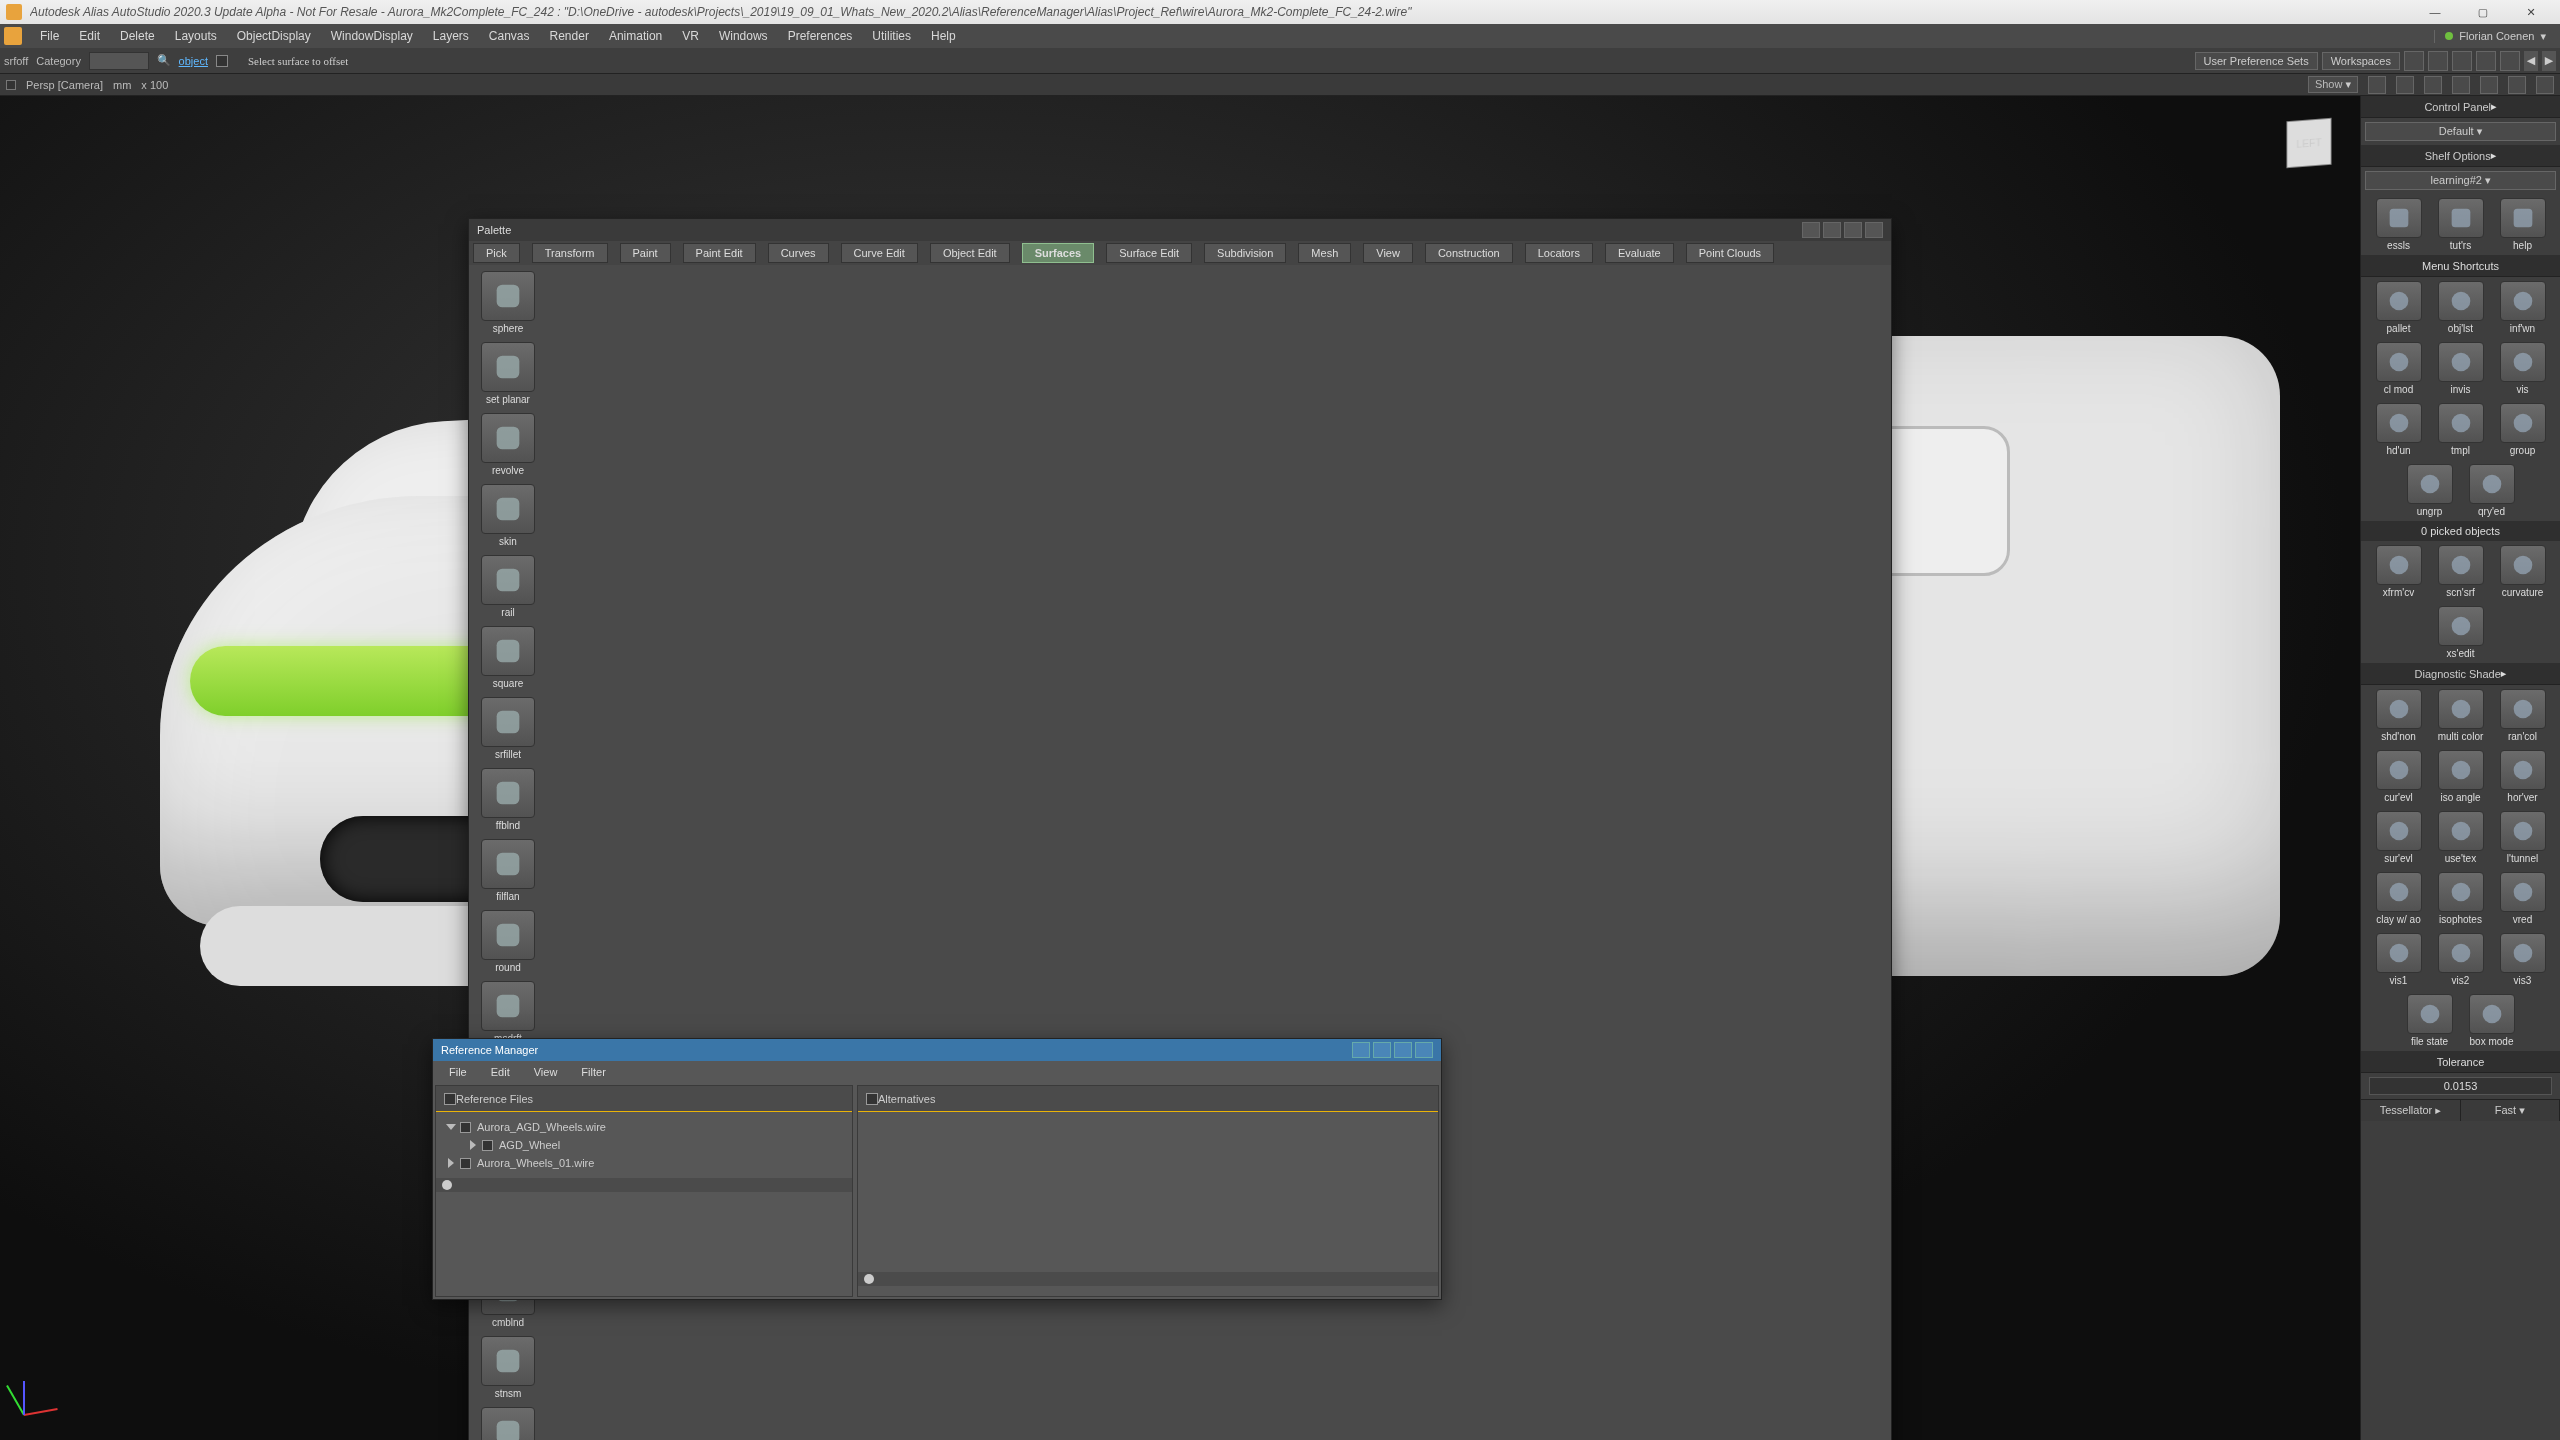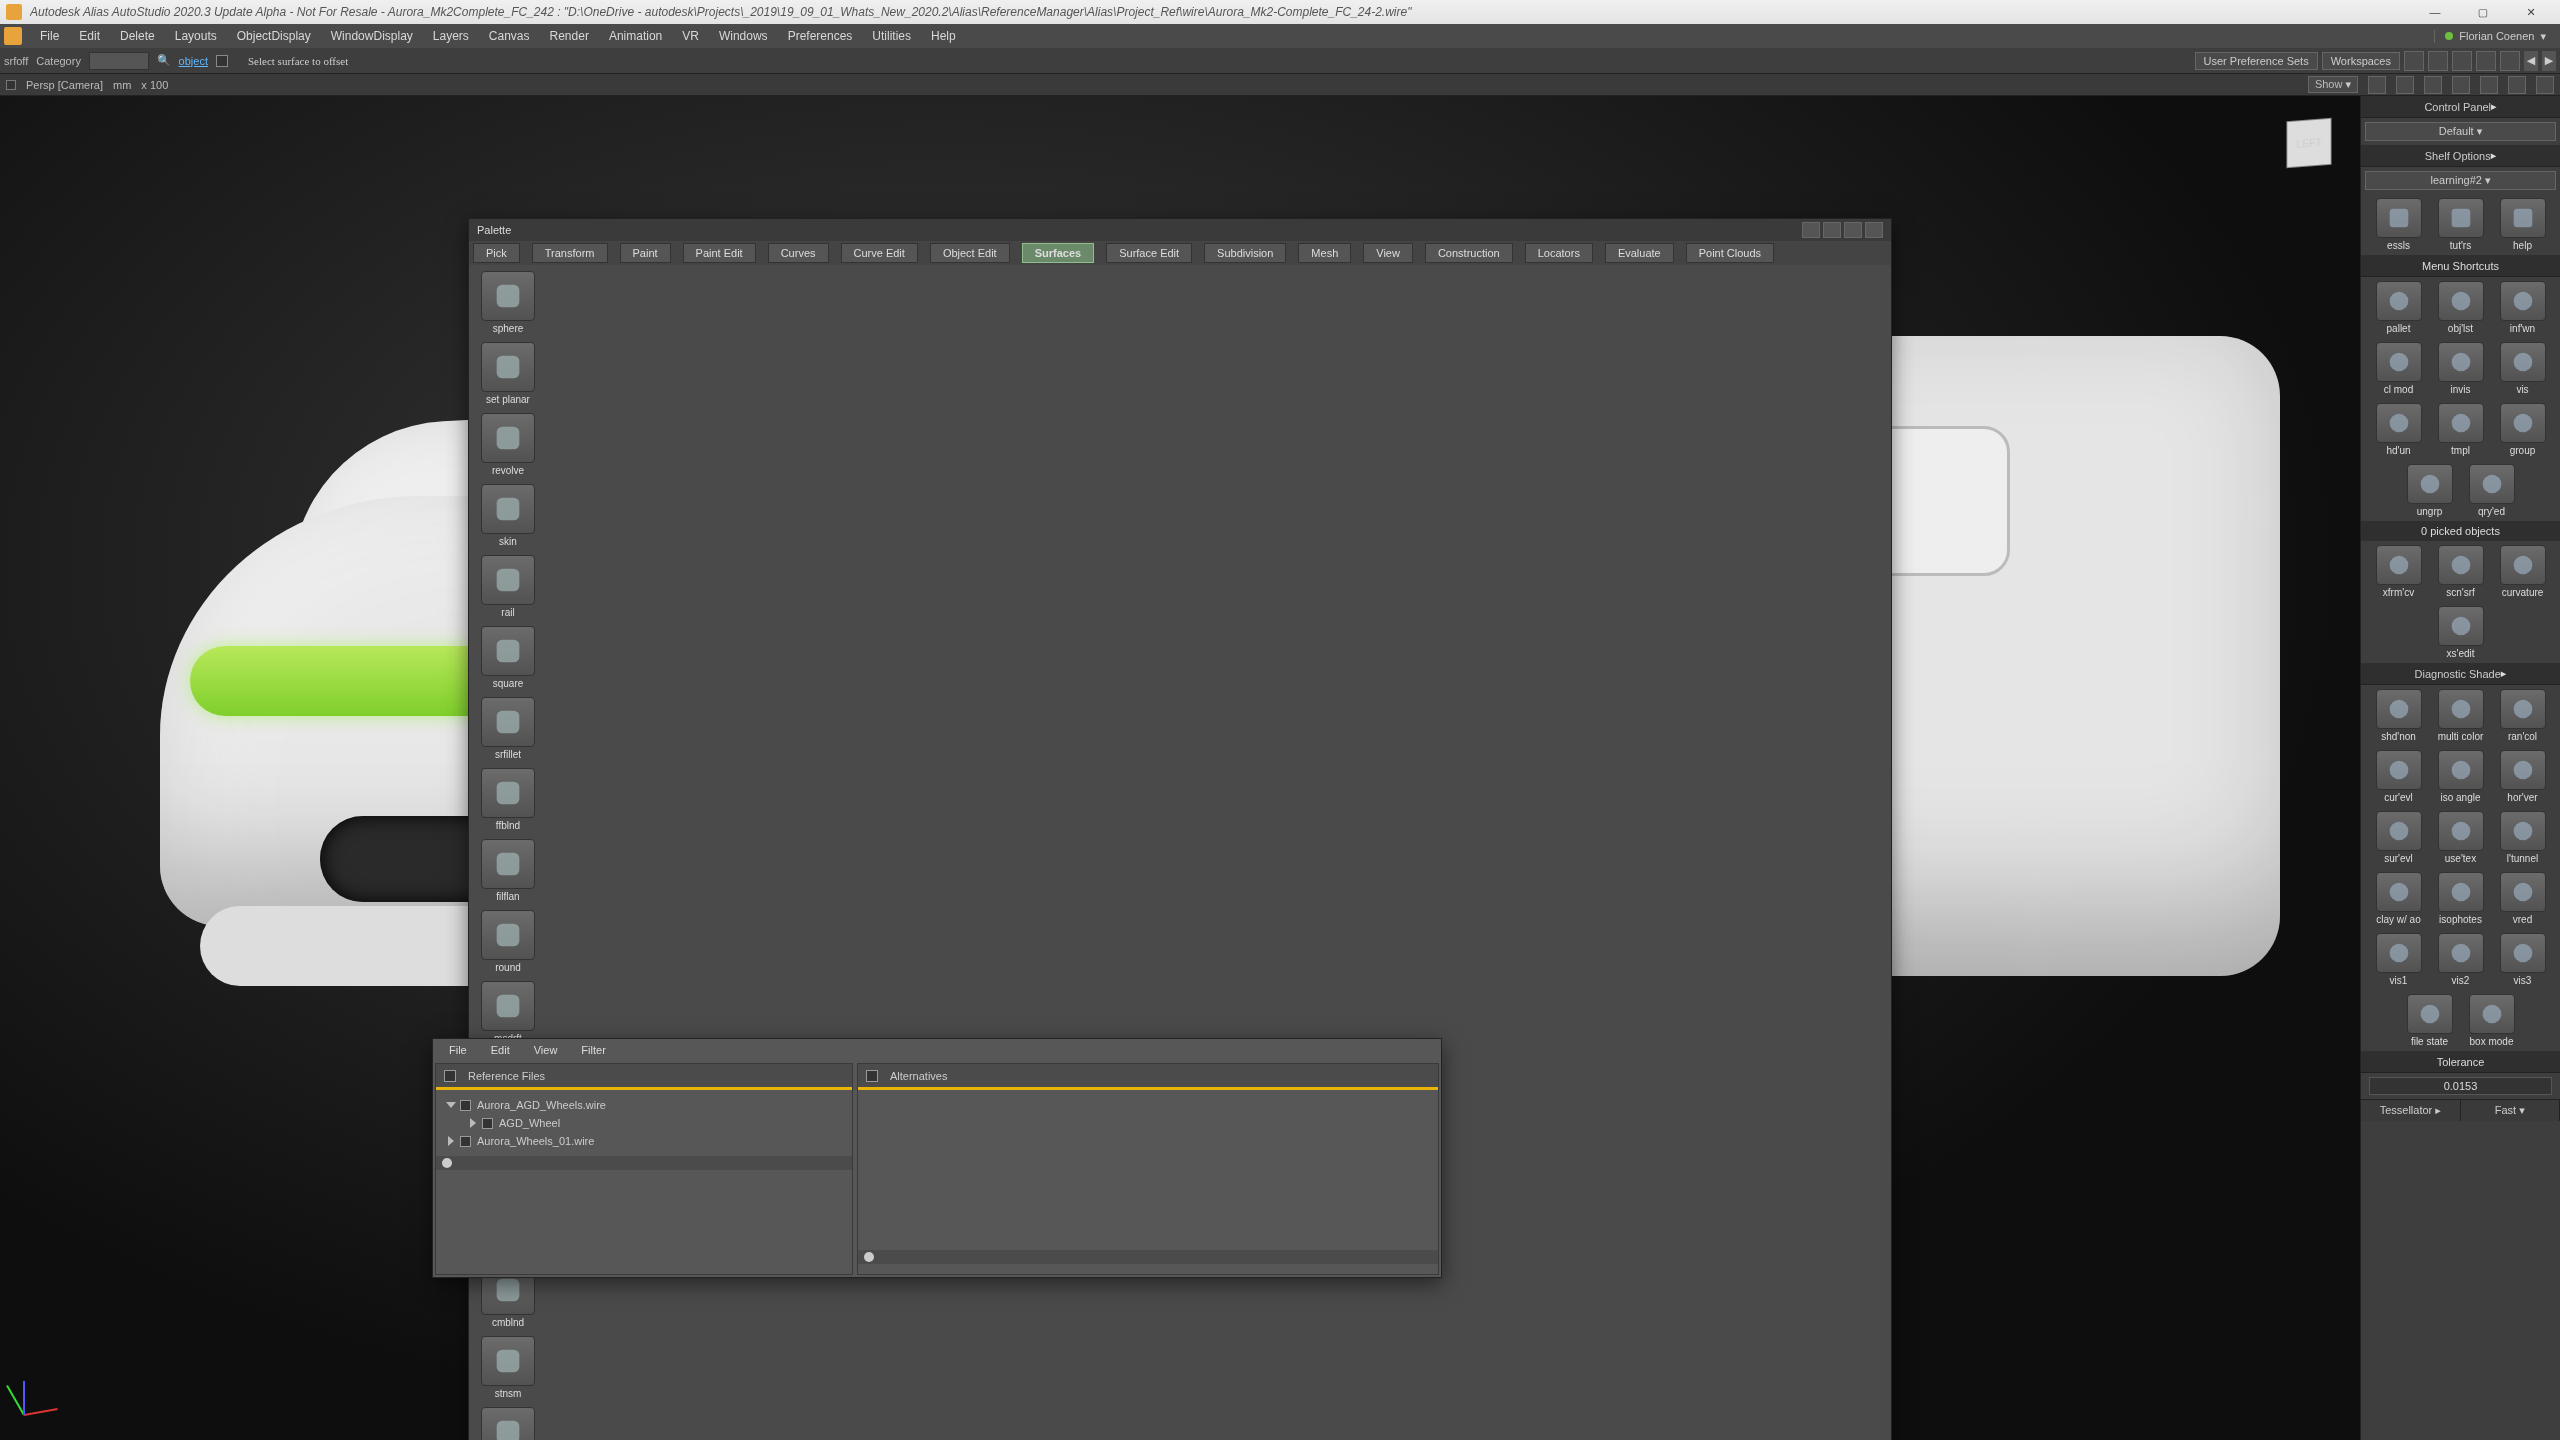--- a/index.html
+++ b/index.html
@@ -92,21 +92,21 @@
 
 .refmgr{position:absolute;left:432px;top:942px;width:1010px;background:#575757;border:1px solid #222;box-shadow:0 6px 20px rgba(0,0,0,.5);}
 .refmgr .rhead{height:22px;background:#3a76a8;display:flex;align-items:center;padding:0 8px;}
 .refmgr .rhead .rtitle{flex:1;color:#fff;}
 .refmgr .rhead .rb{width:18px;height:16px;background:#4a86b8;margin-left:3px;border:1px solid #6aa;}
 .refmgr .rmenu{height:22px;background:#575757;display:flex;align-items:center;padding:0 6px;gap:4px;}
 .refmgr .rmenu span{padding:2px 10px;color:#ddd;}
 .refmgr .panes{display:flex;height:216px;}
 .refmgr .pane{flex:1;background:#575757;border:1px solid #3a3a3a;margin:2px;}
 .refmgr .pane:first-child{flex:0 0 418px;}
-.refmgr .sect{height:26px;background:#4b4b4b;display:flex;align-items:center;padding:0 8px;gap:12px;border-bottom:3px solid #eab308;}
+.refmgr .sect{height:26px;background:#4b4b4b;display:flex;align-items:center;padding:0 8px;gap:0;border-bottom:1px solid #eab308;}
 .refmgr .sect .cb{width:12px;height:12px;border:1px solid #999;background:#333;}
 .refmgr .tree{padding:6px 4px;}
 .refmgr .node{display:flex;align-items:center;gap:6px;padding:3px 4px;color:#ddd;}
 .refmgr .node.dim{color:#8a8a8a;}
 .refmgr .tri{width:0;height:0;border-top:5px solid transparent;border-bottom:5px solid transparent;border-left:6px solid #bbb;}
 .refmgr .tri.open{transform:rotate(90deg);}
 .refmgr .cb2{width:11px;height:11px;border:1px solid #999;background:#333;}
 .refmgr .slider{height:14px;background:#4b4b4b;display:flex;align-items:center;}
 .refmgr .knob{width:10px;height:10px;background:#ccc;border-radius:50%;margin-left:6px;}
 
@@ -401,20 +401,27 @@
               <svg viewBox="0 0 24 24">
                 <rect x="4" y="4" width="16" height="16" rx="4" fill="#9aa" opacity=".8"></rect>
               </svg>
             </div>
             <div class="tlabel">srfoff</div>
           </div>
         </div>
     </div>
 
     <div class="refmgr">
+      <div class="rhead">
+        <span class="rtitle">Reference Manager</span>
+        <div class="rb"></div>
+        <div class="rb"></div>
+        <div class="rb"></div>
+        <div class="rb"></div>
+      </div>
       <div class="rmenu" id="refmgr-menu">
           <span>File</span>
           <span>Edit</span>
           <span>View</span>
           <span>Filter</span>
         </div>
       <div class="panes">
         <div class="pane">
           <div class="sect">
             <div class="cb"></div>

